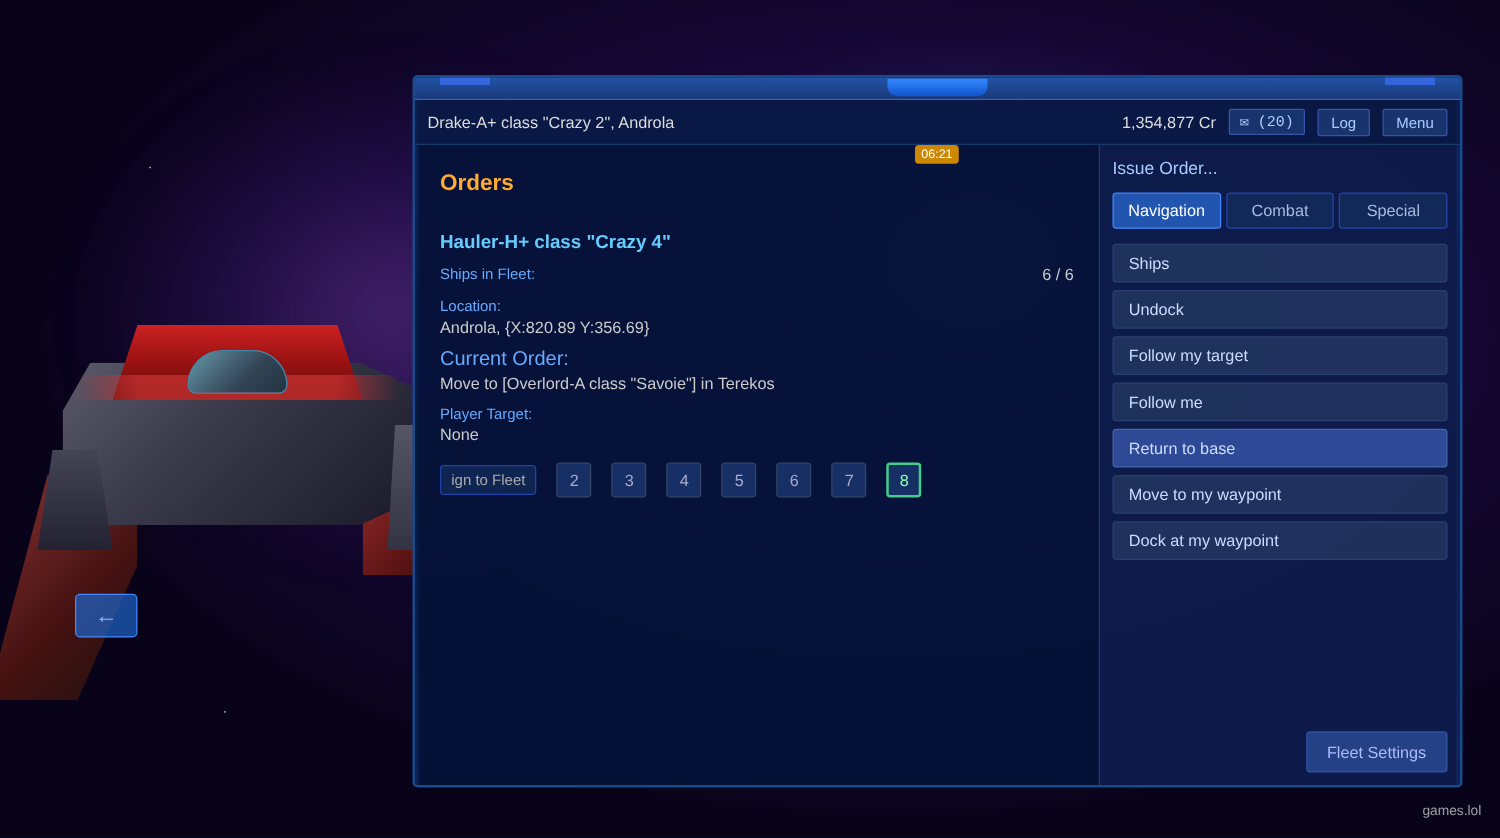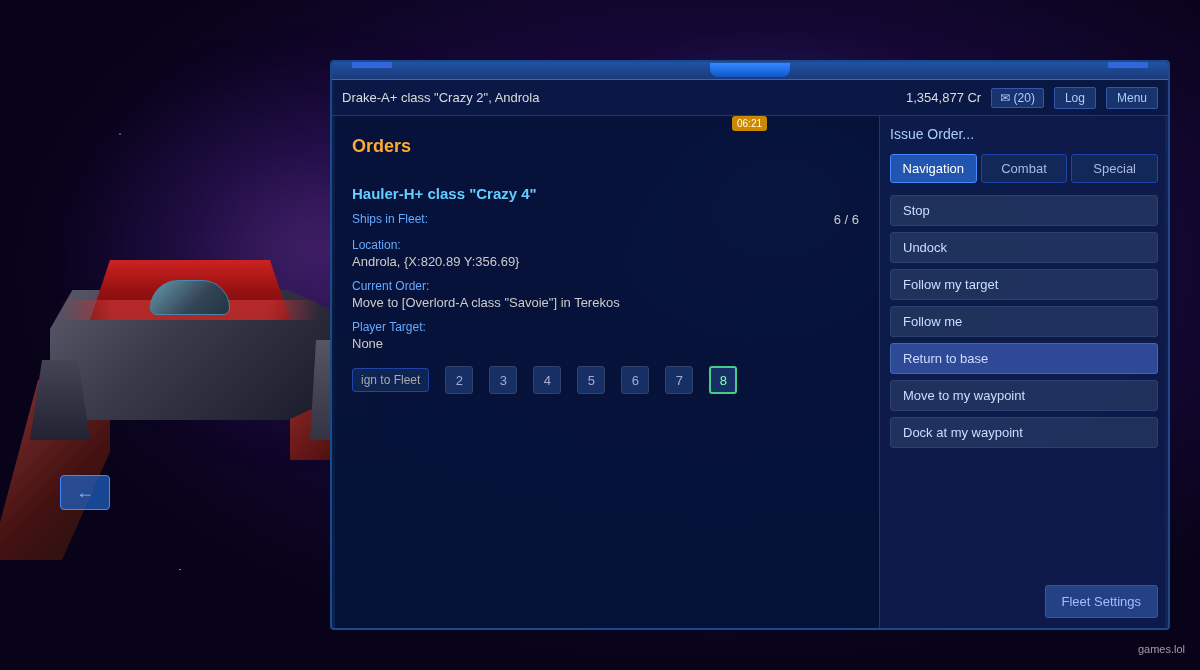--- a/index.html
+++ b/index.html
@@ -271,20 +271,21 @@
       background: rgba(30, 60, 120, 0.8);
       border: 1px solid #3355aa;
       color: #aaccff;
       padding: 2px 8px;
       font-size: 12px;
       border-radius: 2px;
       cursor: pointer;
       display: flex;
       align-items: center;
       gap: 4px;
+      font-family: Liberation Mono, monospace;
     }
 
     .log-btn, .menu-btn {
       background: rgba(30, 60, 120, 0.8);
       border: 1px solid #3355aa;
       color: #aaccff;
       padding: 3px 10px;
       font-size: 12px;
       border-radius: 2px;
       cursor: pointer;
@@ -358,21 +359,21 @@
       align-items: flex-start;
       margin-bottom: 10px;
     }
 
     .info-row .info-label {
       margin-bottom: 2px;
     }
 
     .order-label {
       color: #66aaff;
-      font-size: 12px;
+      font-size: 16px;
       margin-bottom: 2px;
     }
 
     .order-text {
       color: #cccccc;
       font-size: 13px;
       margin-bottom: 10px;
     }
 
     
@@ -579,21 +580,21 @@
 
     <div class="issue-panel">
       <div class="issue-title">Issue Order...</div>
 
       <div class="tab-row">
         <button class="tab-btn active">Navigation</button>
         <button class="tab-btn">Combat</button>
         <button class="tab-btn">Special</button>
       </div>
 
-      <button class="order-btn">Stop</button>
+      <button class="order-btn">Ships</button>
       <button class="order-btn">Undock</button>
       <button class="order-btn">Follow my target</button>
       <button class="order-btn">Follow me</button>
       <button class="order-btn highlighted">Return to base</button>
       <button class="order-btn">Move to my waypoint</button>
       <button class="order-btn">Dock at my waypoint</button>
 
       <button class="fleet-settings-btn">Fleet Settings</button>
     </div>
 

